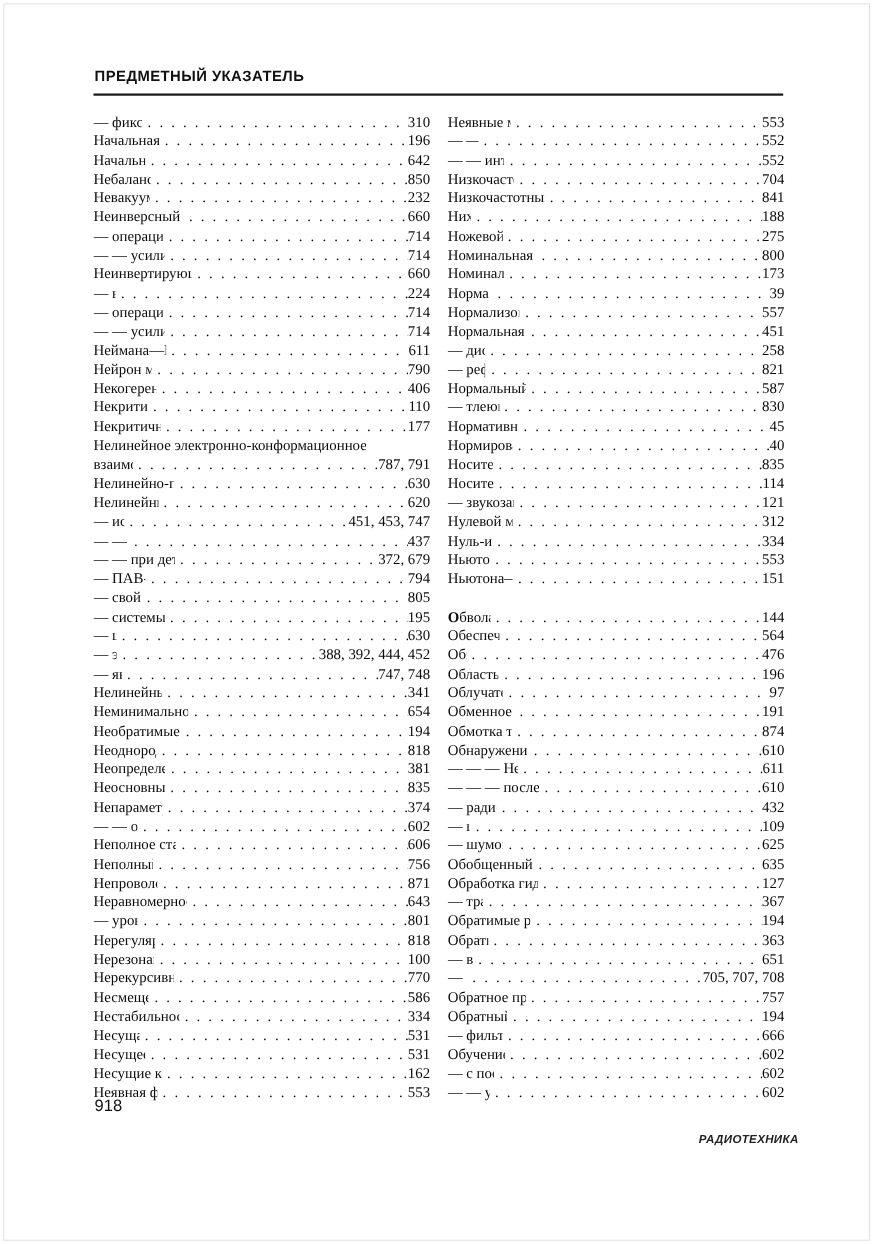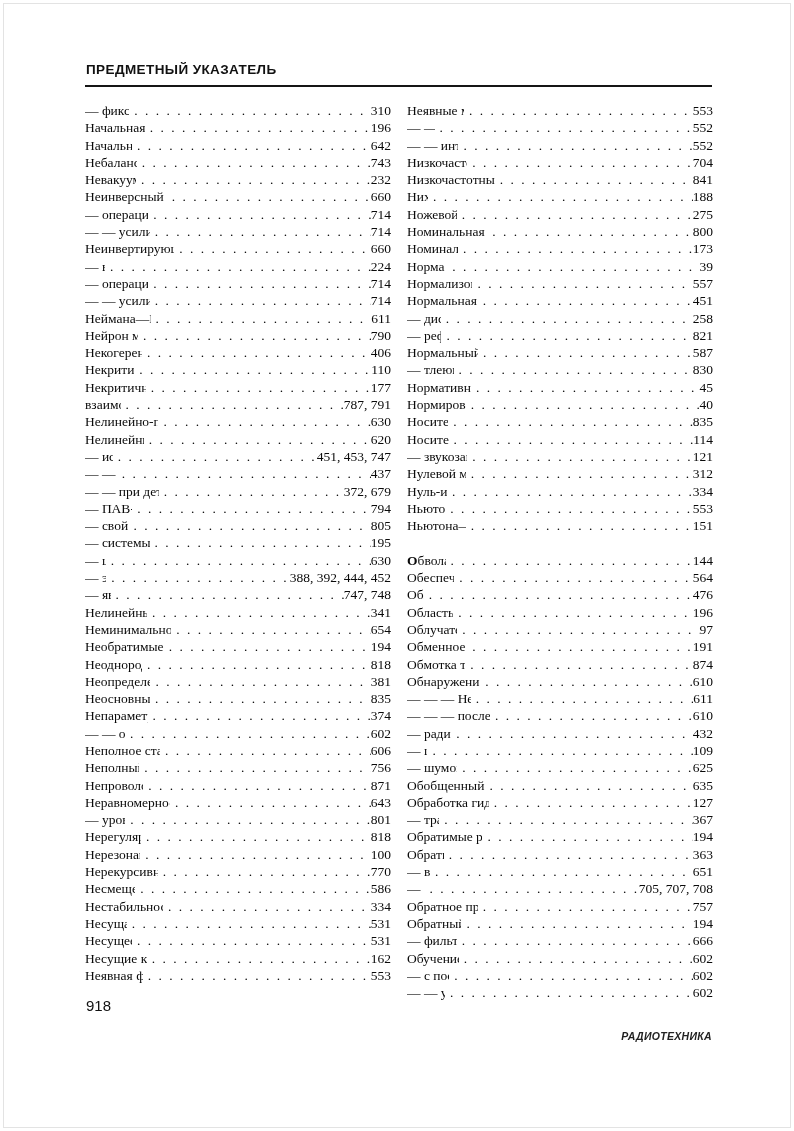--- a/index.html
+++ b/index.html
@@ -82,21 +82,21 @@
   .footer-pagenum {
     position: absolute;
     left: 86px;
     top: 997px;
     font-family: "Liberation Sans", sans-serif;
     font-size: 15px;
     color: #111;
   }
   .footer-running {
     position: absolute;
-    right: 82px;
+    right: 68px;
     top: 1030px;
     font-family: "Liberation Sans", sans-serif;
     font-style: italic;
     font-weight: bold;
     font-size: 10.5px;
     letter-spacing: 0.3px;
     color: #222;
   }
 </style>
 </head>
@@ -121,21 +121,21 @@
           <span class="pagenum">196</span>
         </div>
         <div class="row">
           <span class="entry-text">Начальные условия</span>
           <span class="leader"></span>
           <span class="pagenum">642</span>
         </div>
         <div class="row">
           <span class="entry-text">Небалансные каскады</span>
           <span class="leader"></span>
-          <span class="pagenum">743</span>
+          <span class="pagenum">850</span>
         </div>
         <div class="row">
           <span class="entry-text">Невакуумные методы</span>
           <span class="leader"></span>
           <span class="pagenum">232</span>
         </div>
         <div class="row">
           <span class="entry-text">Неинверсный алгебраический сумматор</span>
           <span class="leader"></span>
           <span class="pagenum">660</span>
@@ -187,20 +187,23 @@
         </div>
         <div class="row">
           <span class="entry-text">Некритичность схем</span>
           <span class="leader"></span>
           <span class="pagenum">110</span>
         </div>
         <div class="row">
           <span class="entry-text">Некритичные конструкции</span>
           <span class="leader"></span>
           <span class="pagenum">177</span>
+        </div>
+        <div class="row">
+          <span class="entry-text">Нелинейное электронно-конформационное</span>
         </div>
         <div class="row">
           <span class="entry-text">взаимодействие</span>
           <span class="leader"></span>
           <span class="pagenum">787, 791</span>
         </div>
         <div class="row">
           <span class="entry-text">Нелинейно-параметрические цепи</span>
           <span class="leader"></span>
           <span class="pagenum">630</span>

